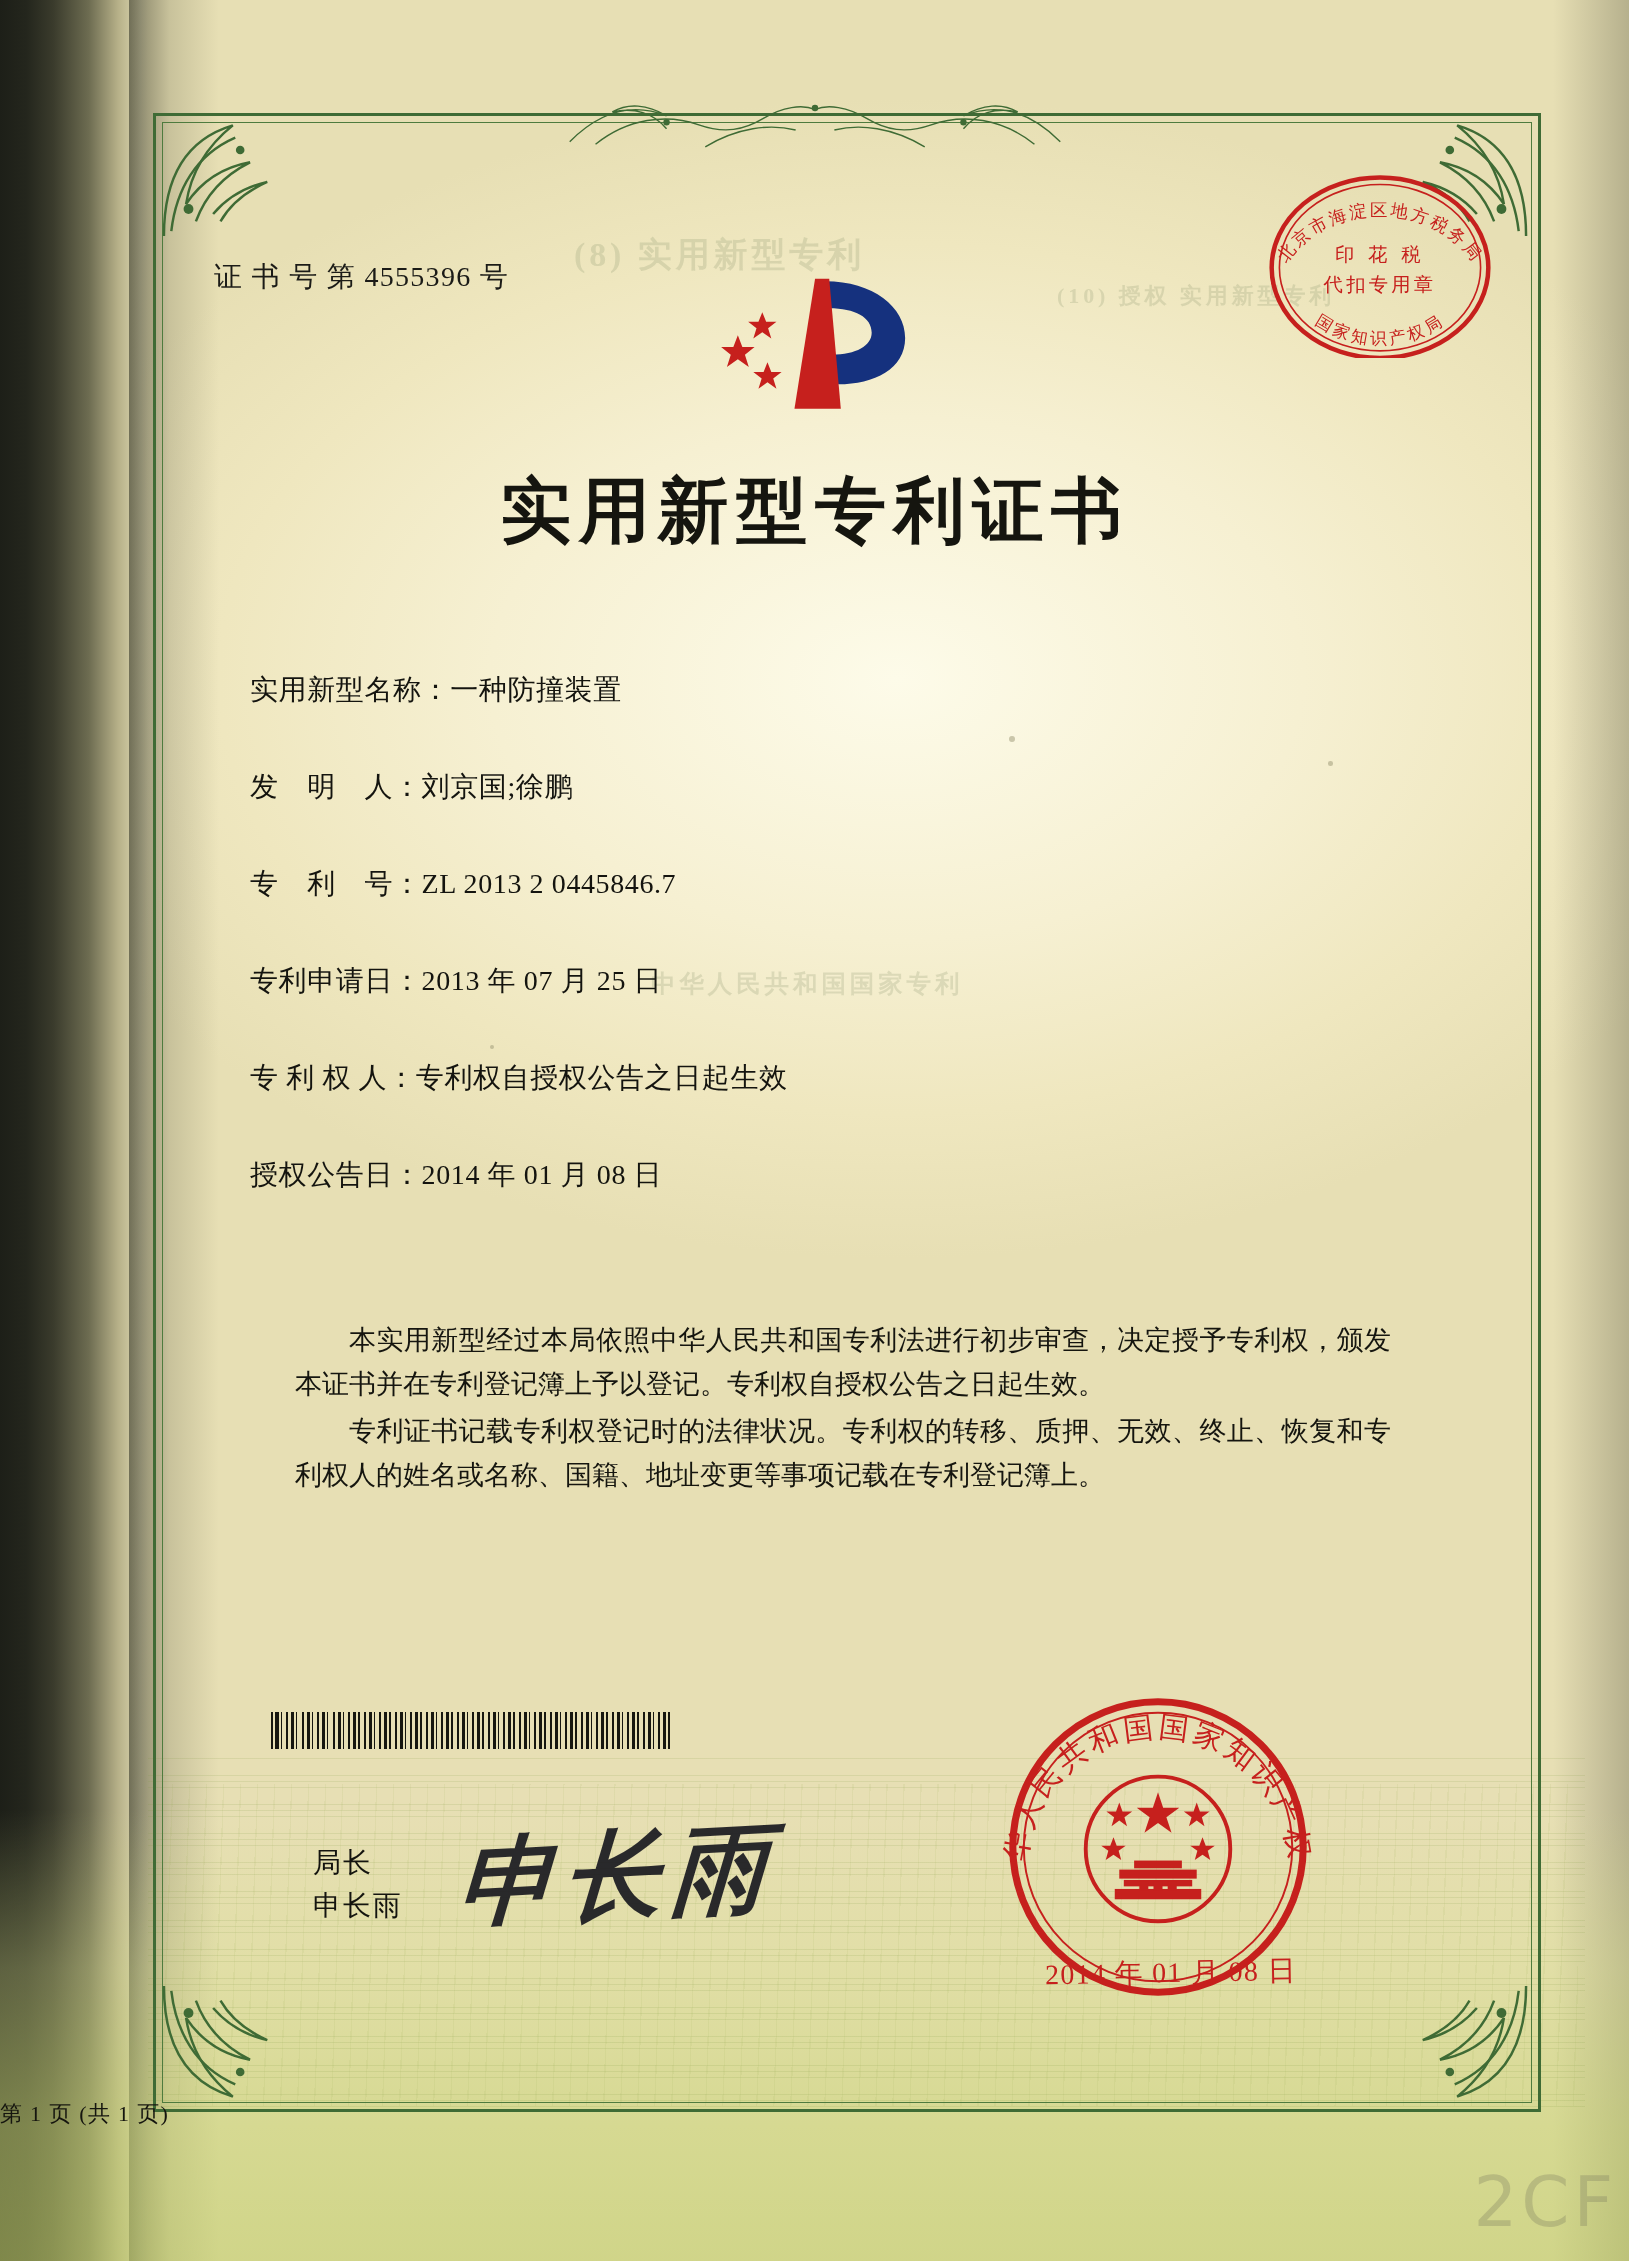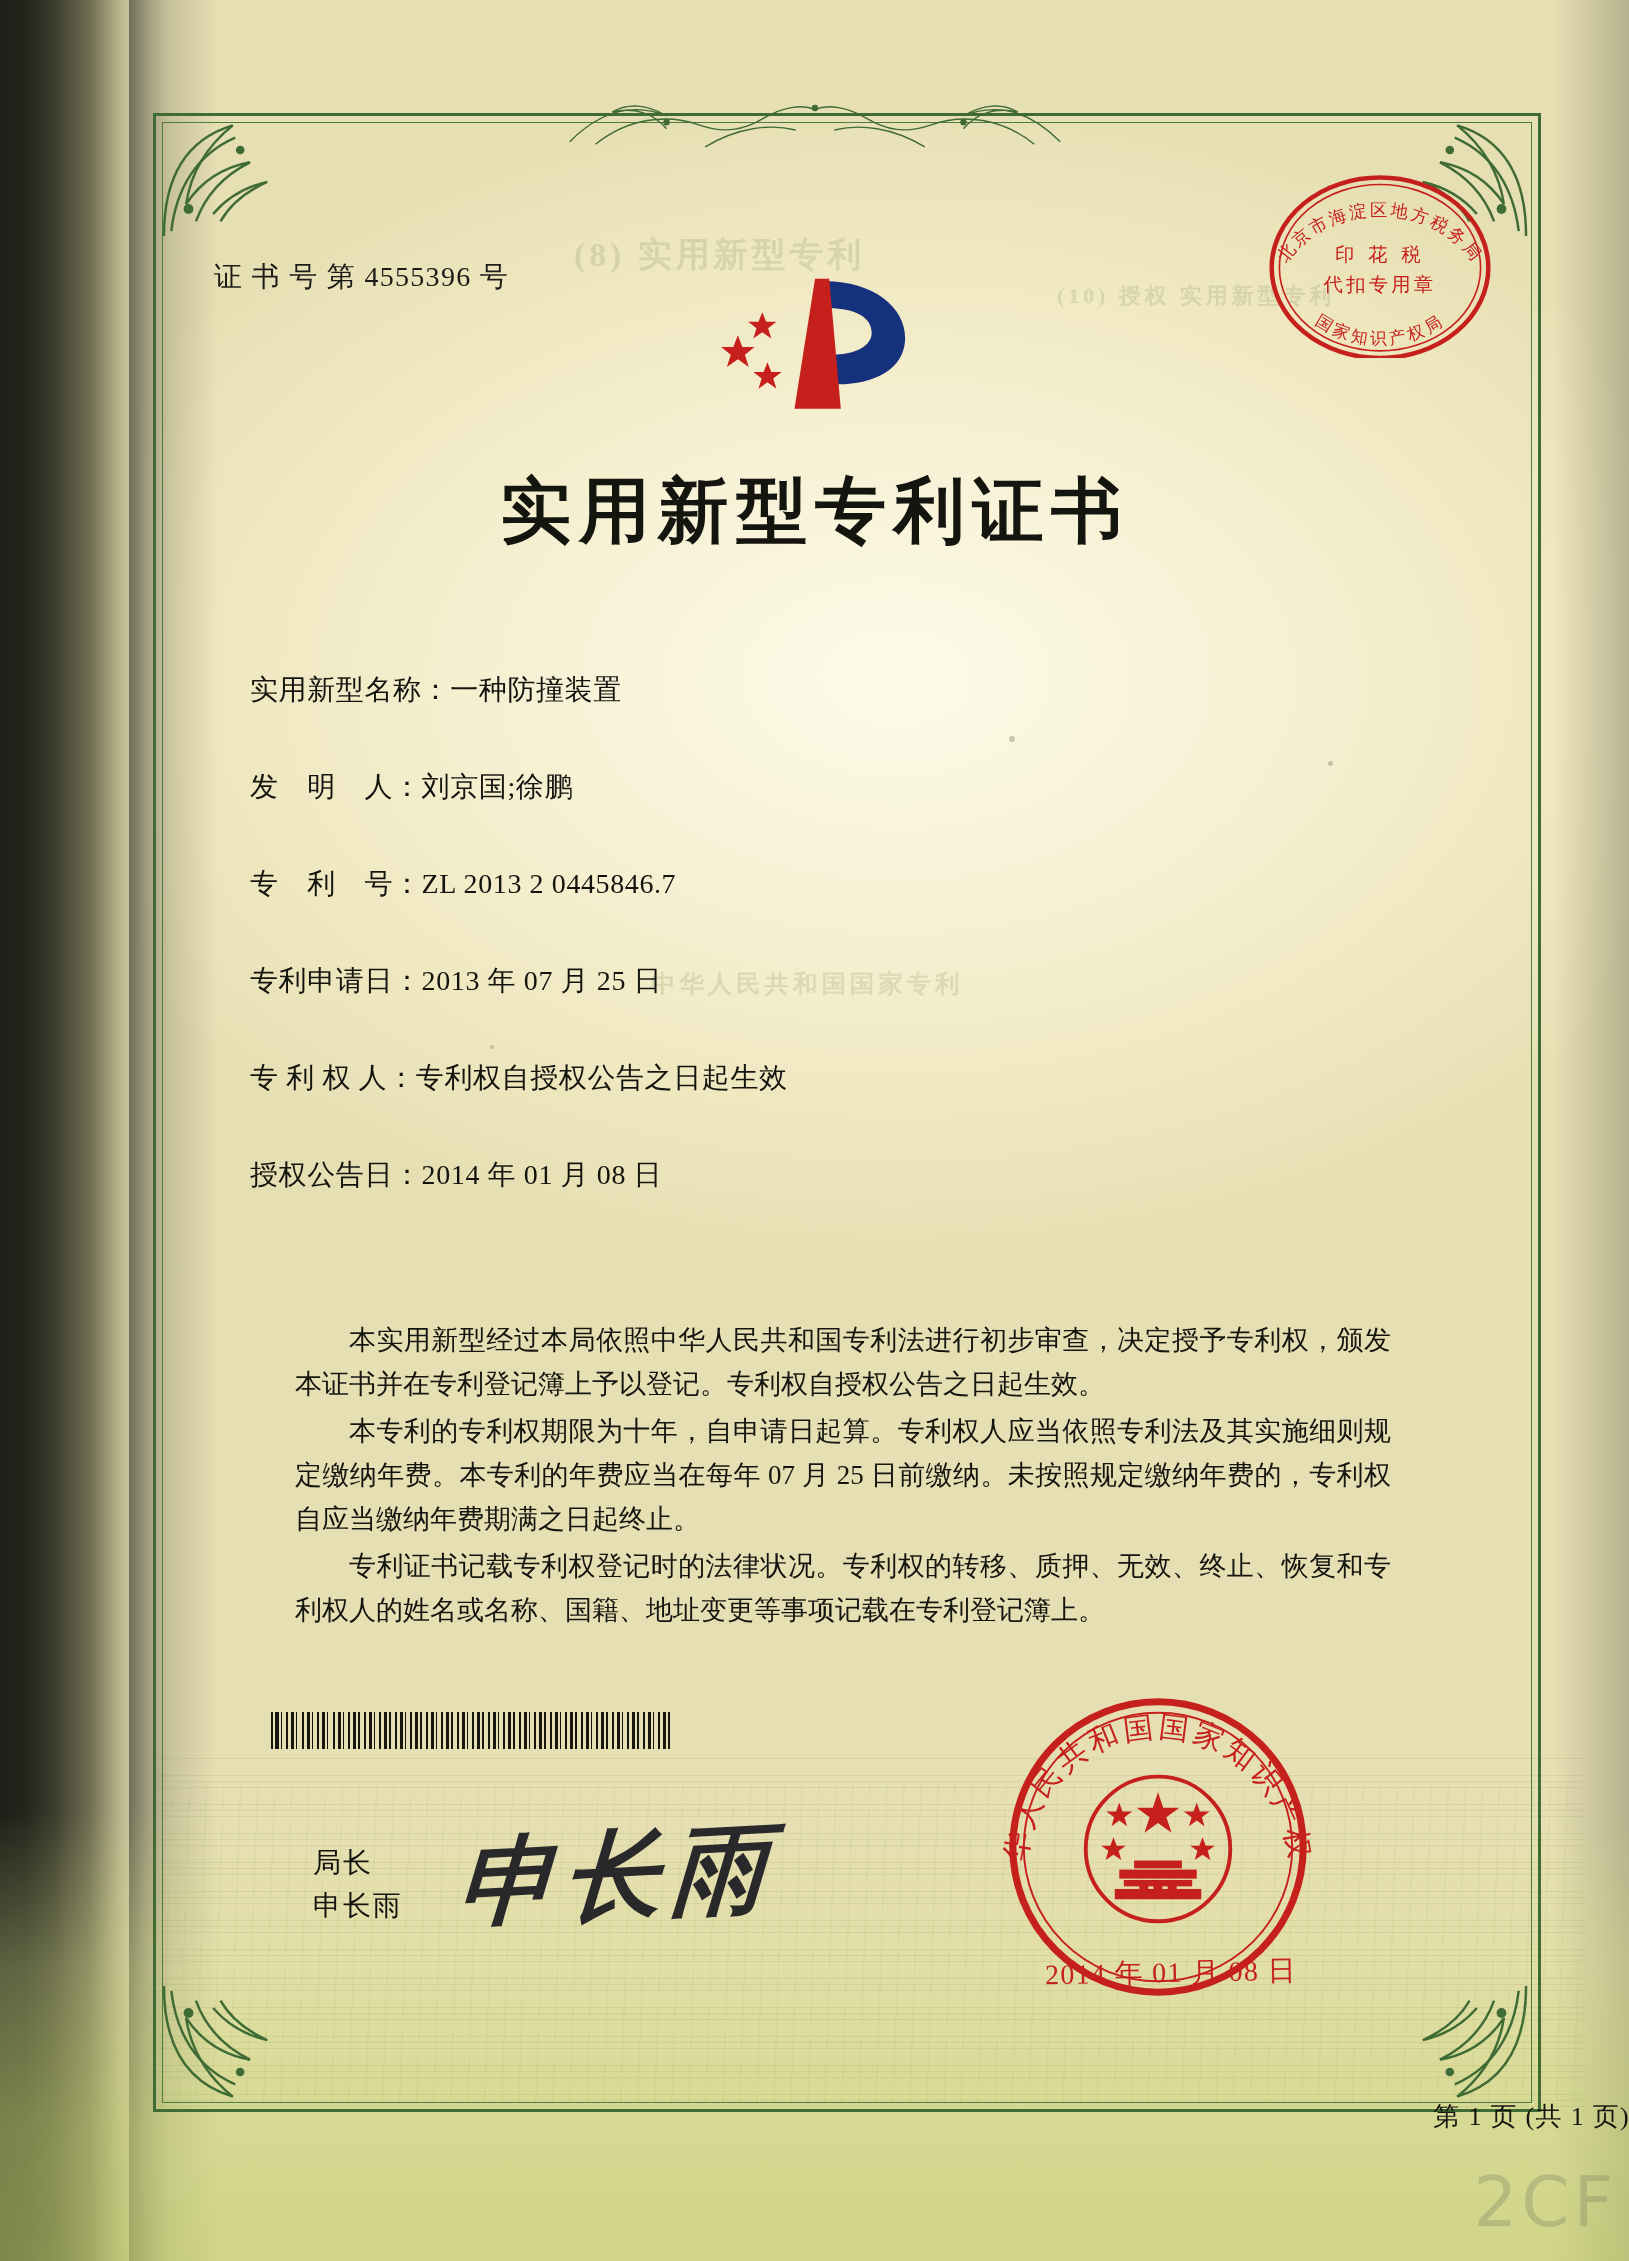--- a/index.html
+++ b/index.html
@@ -224,22 +224,22 @@
     left: 1045px; top: 1954px;
     font-size: 28px;
     color: #c6201d;
     letter-spacing: 1.3px;
     transform: rotate(-1deg);
   }
 
   .page-foot {
     position: absolute;
     left: 0; right: 0; top: 2099px;
-    text-align: right;
-    font-size: 26px;
+    text-align: left;
+    font-size: 22px;
     color: #15150f;
     letter-spacing: 1.3px;
   }
 
   .scan-mark {
     position: absolute;
     right: 13px; bottom: 19.3px;
     font-size: 69px;
     color: rgba(120,118,92,0.30);
     font-family: "DejaVu Sans", sans-serif;
@@ -353,21 +353,20 @@
     <div class="field">
       <span class="lbl">专 利 权 人：</span><span class="val">专利权自授权公告之日起生效</span>
     </div>
     <div class="field">
       <span class="lbl">授权公告日：</span><span class="val">2014 年 01 月 08 日</span>
     </div>
   </div>
 
   <div class="paras">
     <p>本实用新型经过本局依照中华人民共和国专利法进行初步审查，决定授予专利权，颁发本证书并在专利登记簿上予以登记。专利权自授权公告之日起生效。</p>
-    <p>本专利的专利权期限为十年，自申请日起算。专利权人应当依照专利法及其实施细则规定缴纳年费。本专利的年费应当在每年 07 月 25 日前缴纳。未按照规定缴纳年费的，专利权自应当缴纳年费期满之日起终止。</p>
     <p>专利证书记载专利权登记时的法律状况。专利权的转移、质押、无效、终止、恢复和专利权人的姓名或名称、国籍、地址变更等事项记载在专利登记簿上。</p>
   </div>
 
   <div class="barcode"></div>
 
   <div class="sign-block">
     <div>局长</div>
     <div>申长雨</div>
   </div>
   <div class="signature">申长雨</div>

